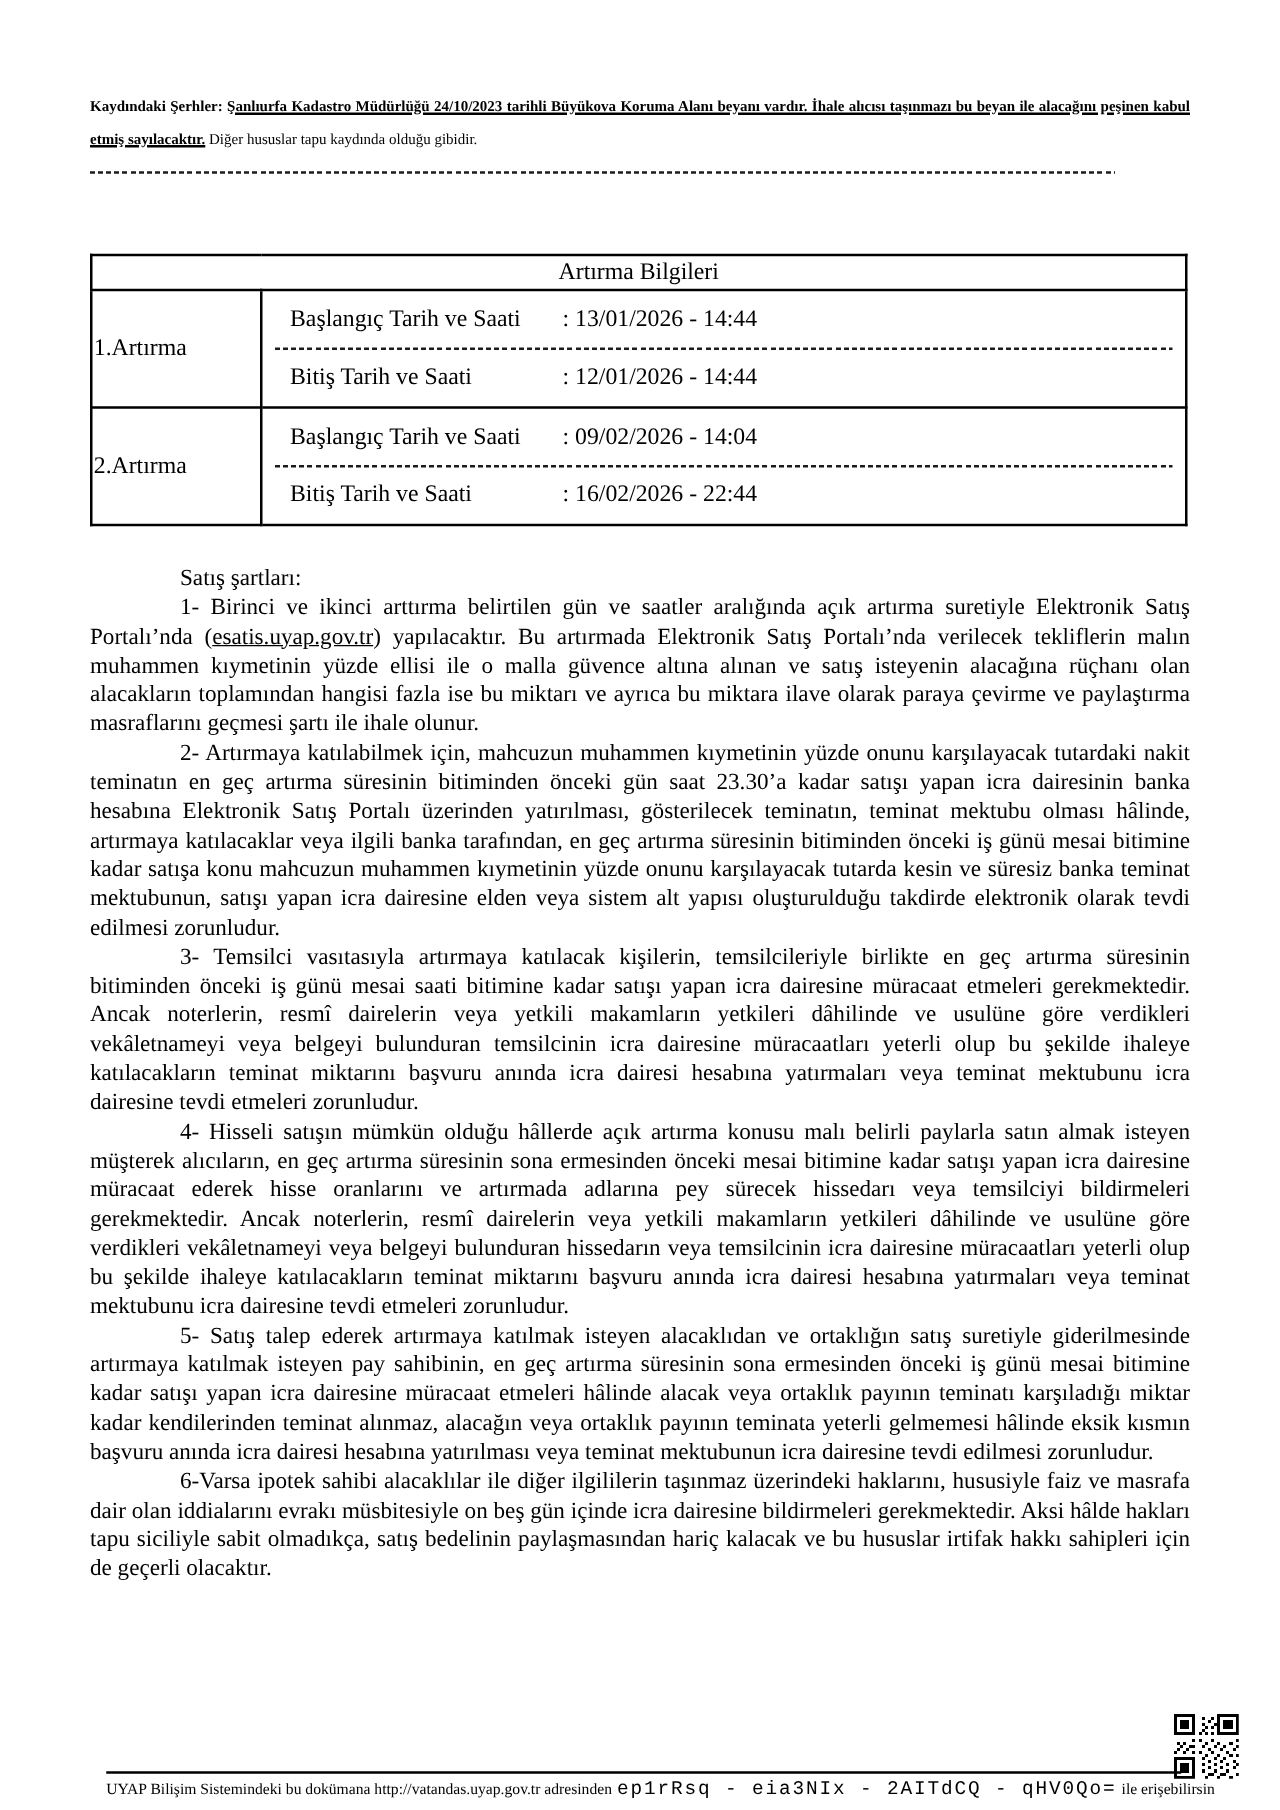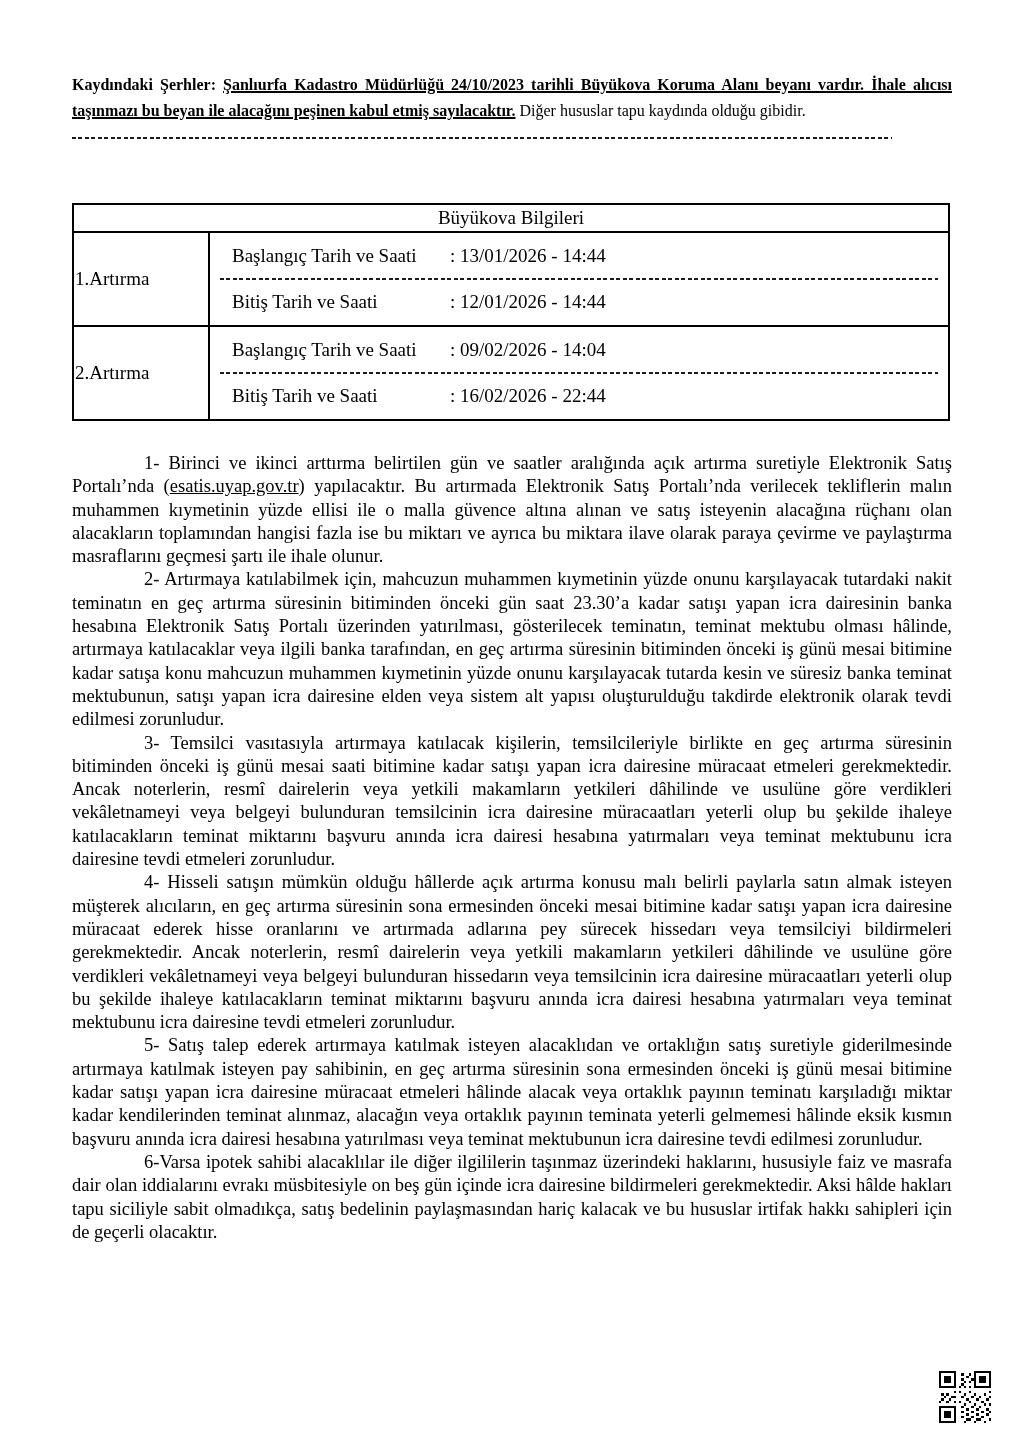--- a/index.html
+++ b/index.html
@@ -7,21 +7,21 @@
     width:1024px;height:1448px;
     background:#ffffff;color:#000;
     font-family:"Liberation Serif", serif;
     position:relative;overflow:hidden;
   }
   .page{position:absolute;inset:0;}
   .content{padding:72px 72px 0 72px;}
 
   
   .header-note{
-    font-size:16px;line-height:26px;text-align:justify;
+    font-size:12px;line-height:26px;text-align:justify;
   }
   .header-note .b{font-weight:bold;}
   .header-note .u{text-decoration:underline;text-decoration-thickness:2px;}
 
   
   .dashed-sep{
     height:2px;margin-top:13px;width:820px;
     background:repeating-linear-gradient(90deg,#1c1c1c 0 4px,transparent 4px 6.5px);
   }
 
@@ -67,21 +67,21 @@
 
     <div class="header-note">
       <span class="b">Kaydındaki Şerhler: </span><span class="b u">Şanlıurfa Kadastro Müdürlüğü 24/10/2023 tarihli Büyükova Koruma Alanı beyanı vardır. İhale alıcısı taşınmazı bu beyan ile alacağını peşinen kabul etmiş sayılacaktır.</span><span> Diğer hususlar tapu kaydında olduğu gibidir.</span>
     </div>
 
     <div class="dashed-sep"></div>
 
     <table class="auction">
       <thead>
         <tr>
-          <th class="title" colspan="2">Büyükova Bilgileri</th>
+          <th class="title" colspan="2">Artırma Bilgileri</th>
         </tr>
       </thead>
       <tbody>
         <tr>
           <td class="rowlabel">1.Artırma</td>
           <td class="data">
             <div class="cell-line">
               <span class="date-label">Başlangıç Tarih ve Saati</span><span>: 13/01/2026 - 14:44</span>
             </div>
             <div class="cell-sep"></div>
@@ -99,20 +99,21 @@
             <div class="cell-sep"></div>
             <div class="cell-line">
               <span class="date-label">Bitiş Tarih ve Saati</span><span>: 16/02/2026 - 22:44</span>
             </div>
           </td>
         </tr>
       </tbody>
     </table>
 
     <div class="terms">
+      <div class="heading">Satış şartları:</div>
       <p><span>1- Birinci ve ikinci arttırma belirtilen gün ve saatler aralığında açık artırma suretiyle Elektronik Satış Portalı’nda (</span><span class="bold-link">esatis.uyap.gov.tr</span><span>) yapılacaktır. Bu artırmada Elektronik Satış Portalı’nda verilecek tekliflerin malın muhammen kıymetinin yüzde ellisi ile o malla güvence altına alınan ve satış isteyenin alacağına rüçhanı olan alacakların toplamından hangisi fazla ise bu miktarı ve ayrıca bu miktara ilave olarak paraya çevirme ve paylaştırma masraflarını geçmesi şartı ile ihale olunur.</span></p>
       <p>2- Artırmaya katılabilmek için, mahcuzun muhammen kıymetinin yüzde onunu karşılayacak tutardaki nakit teminatın en geç artırma süresinin bitiminden önceki gün saat 23.30’a kadar satışı yapan icra dairesinin banka hesabına Elektronik Satış Portalı üzerinden yatırılması, gösterilecek teminatın, teminat mektubu olması hâlinde, artırmaya katılacaklar veya ilgili banka tarafından, en geç artırma süresinin bitiminden önceki iş günü mesai bitimine kadar satışa konu mahcuzun muhammen kıymetinin yüzde onunu karşılayacak tutarda kesin ve süresiz banka teminat mektubunun, satışı yapan icra dairesine elden veya sistem alt yapısı oluşturulduğu takdirde elektronik olarak tevdi edilmesi zorunludur.</p>
       <p>3- Temsilci vasıtasıyla artırmaya katılacak kişilerin, temsilcileriyle birlikte en geç artırma süresinin bitiminden önceki iş günü mesai saati bitimine kadar satışı yapan icra dairesine müracaat etmeleri gerekmektedir. Ancak noterlerin, resmî dairelerin veya yetkili makamların yetkileri dâhilinde ve usulüne göre verdikleri vekâletnameyi veya belgeyi bulunduran temsilcinin icra dairesine müracaatları yeterli olup bu şekilde ihaleye katılacakların teminat miktarını başvuru anında icra dairesi hesabına yatırmaları veya teminat mektubunu icra dairesine tevdi etmeleri zorunludur.</p>
       <p>4- Hisseli satışın mümkün olduğu hâllerde açık artırma konusu malı belirli paylarla satın almak isteyen müşterek alıcıların, en geç artırma süresinin sona ermesinden önceki mesai bitimine kadar satışı yapan icra dairesine müracaat ederek hisse oranlarını ve artırmada adlarına pey sürecek hissedarı veya temsilciyi bildirmeleri gerekmektedir. Ancak noterlerin, resmî dairelerin veya yetkili makamların yetkileri dâhilinde ve usulüne göre verdikleri vekâletnameyi veya belgeyi bulunduran hissedarın veya temsilcinin icra dairesine müracaatları yeterli olup bu şekilde ihaleye katılacakların teminat miktarını başvuru anında icra dairesi hesabına yatırmaları veya teminat mektubunu icra dairesine tevdi etmeleri zorunludur.</p>
       <p>5- Satış talep ederek artırmaya katılmak isteyen alacaklıdan ve ortaklığın satış suretiyle giderilmesinde artırmaya katılmak isteyen pay sahibinin, en geç artırma süresinin sona ermesinden önceki iş günü mesai bitimine kadar satışı yapan icra dairesine müracaat etmeleri hâlinde alacak veya ortaklık payının teminatı karşıladığı miktar kadar kendilerinden teminat alınmaz, alacağın veya ortaklık payının teminata yeterli gelmemesi hâlinde eksik kısmın başvuru anında icra dairesi hesabına yatırılması veya teminat mektubunun icra dairesine tevdi edilmesi zorunludur.</p>
       <p>6-Varsa ipotek sahibi alacaklılar ile diğer ilgililerin taşınmaz üzerindeki haklarını, hususiyle faiz ve masrafa dair olan iddialarını evrakı müsbitesiyle on beş gün içinde icra dairesine bildirmeleri gerekmektedir. Aksi hâlde hakları tapu siciliyle sabit olmadıkça, satış bedelinin paylaşmasından hariç kalacak ve bu hususlar irtifak hakkı sahipleri için de geçerli olacaktır.</p>
     </div>
 
   </div>
 
@@ -126,13 +127,20 @@
         <rect x="16" y="2" width="3" height="3"></rect>
       <path fill-rule="evenodd" d="M0 14h7v7H0zM1 15h5v5H1z"></path>
         <rect x="2" y="16" width="3" height="3"></rect>
 
       <path d="M8 6h1v1H8zM10 6h1v1h-1zM12 6h1v1h-1zM6 8h1v1H6zM6 10h1v1H6zM6 12h1v1H6z"></path>
 
       <path d="M9 1h1v1H9zM12 1h1v1h-1zM11 2h1v1h-1zM9 3h1v1H9zM13 3h1v1h-1zM10 4h1v1h-1zM12 4h1v1h-1zM9 5h1v1H9zM1 9h1v1H1zM3 9h1v1H3zM2 10h1v1H2zM5 10h1v1H5zM1 11h1v1H1zM4 11h1v1H4zM0 12h1v1H0zM3 12h1v1H3zM8 8h1v1H8zM10 9h1v1h-1zM12 8h1v1h-1zM14 9h1v1h-1zM16 10h1v1h-1zM18 9h1v1h-1zM9 10h1v1H9zM11 11h1v1h-1zM13 10h1v1h-1zM15 11h1v1h-1zM17 12h1v1h-1zM19 11h1v1h-1zM8 12h1v1H8zM10 13h1v1h-1zM12 12h1v1h-1zM14 13h1v1h-1zM16 14h1v1h-1zM18 13h1v1h-1zM9 14h1v1H9zM11 15h1v1h-1zM13 14h1v1h-1zM15 15h1v1h-1zM17 16h1v1h-1zM19 15h1v1h-1zM9 16h1v1H9zM11 17h1v1h-1zM13 16h1v1h-1zM15 17h1v1h-1zM17 18h1v1h-1zM19 17h1v1h-1zM9 18h1v1H9zM11 19h1v1h-1zM13 18h1v1h-1zM15 19h1v1h-1zM10 20h1v1h-1zM12 19h1v1h-1zM14 20h1v1h-1zM16 19h1v1h-1zM18 20h1v1h-1zM20 8h1v1h-1zM20 10h1v1h-1zM20 13h1v1h-1zM20 16h1v1h-1zM20 19h1v1h-1z"></path>
     </g>
   </svg>
 
+  <div class="footer-wrap">
+    <div class="footer-line">
+      <span class="f-small">UYAP Bilişim Sistemindeki bu dokümana http://vatandas.uyap.gov.tr adresinden</span>
+      <span class="f-code">ep1rRsq - eia3NIx - 2AITdCQ - qHV0Qo=</span>
+      <span class="f-small">ile erişebilirsin</span>
+    </div>
+  </div>
 </div>
 
 </body></html>

